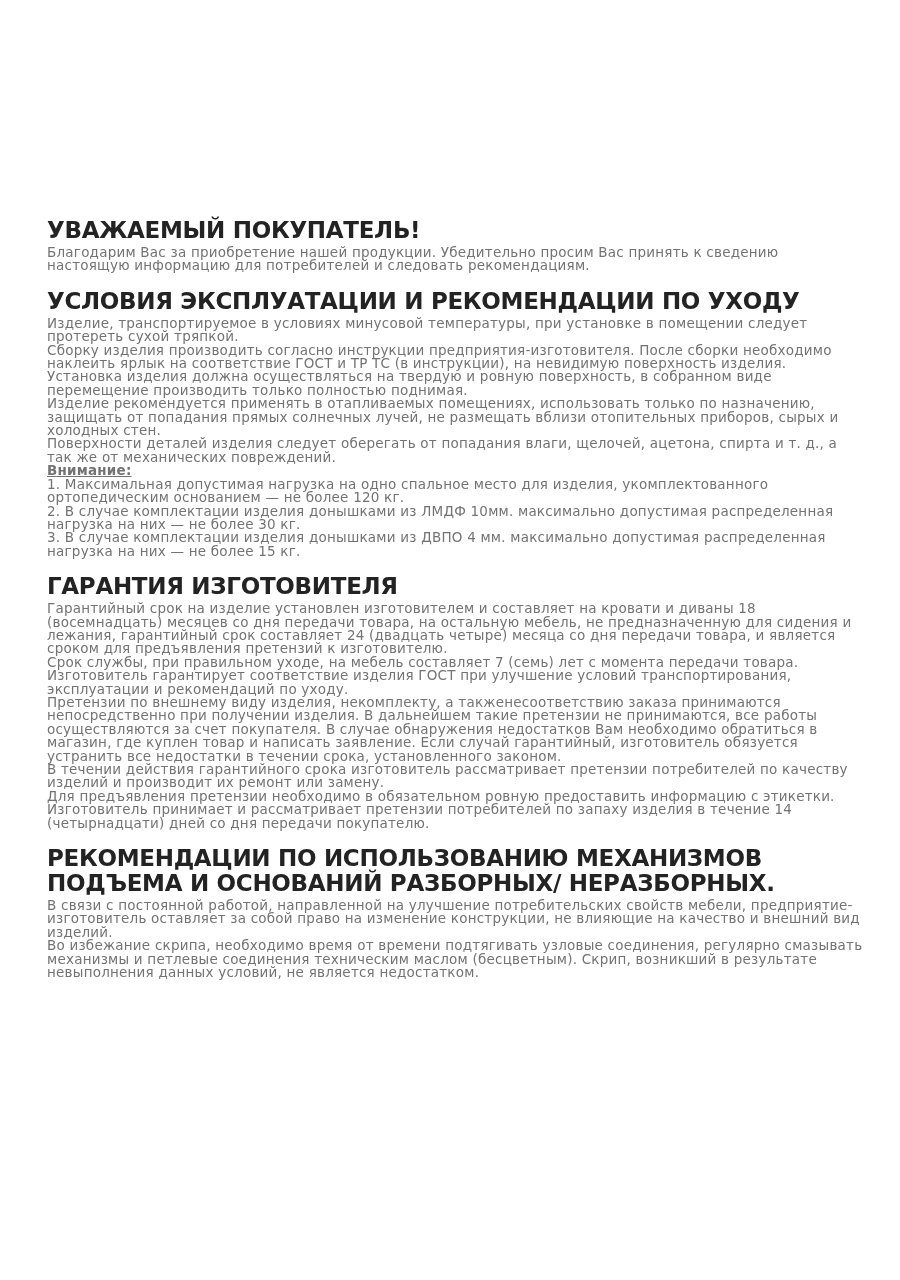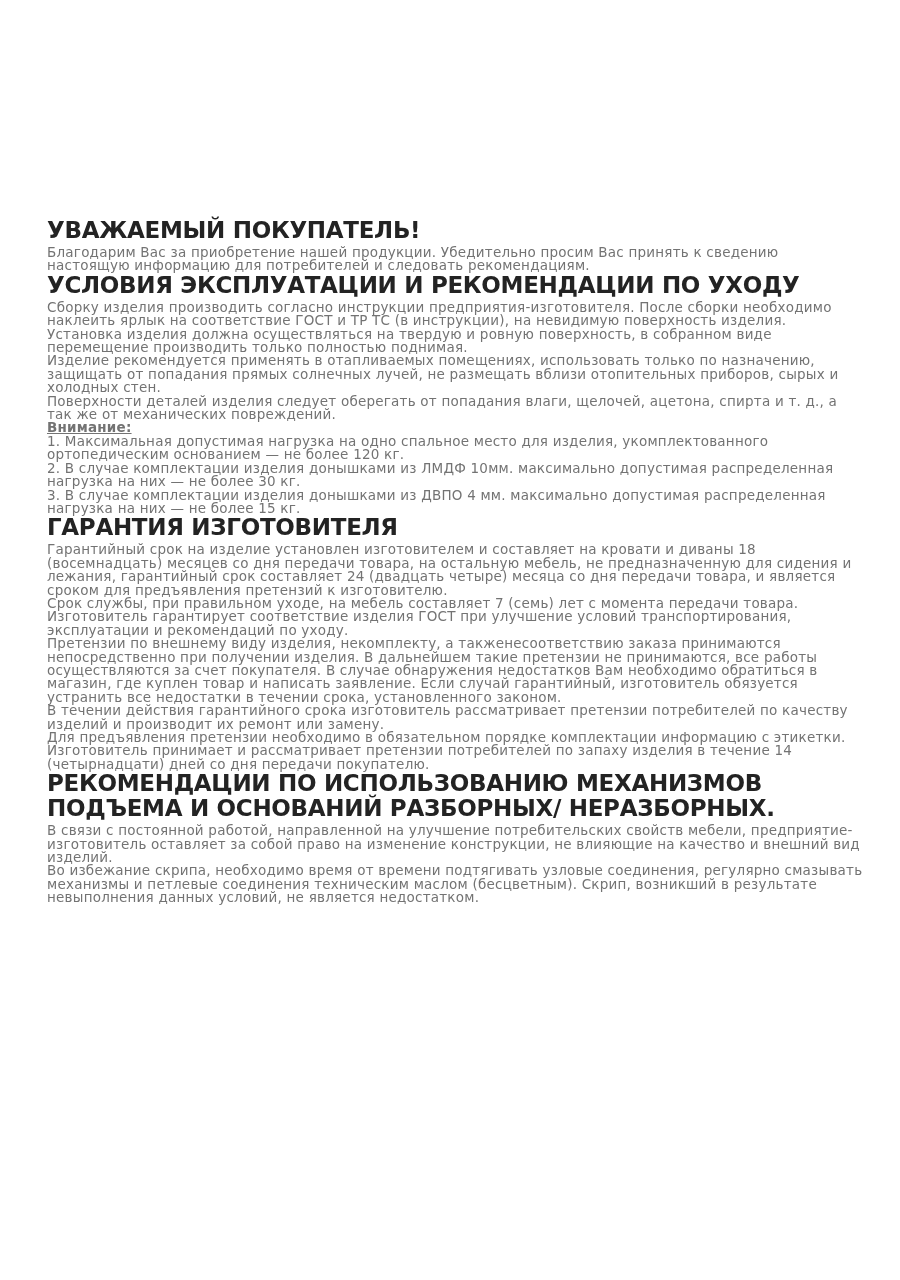--- a/index.html
+++ b/index.html
@@ -15,21 +15,21 @@
     color: #1f1f1f;
   }
   .page {
     box-sizing: border-box;
     width: 900px;
     height: 960px;
     padding: 218px 35px 0 47px;
     background: #ffffff;
   }
   section { margin: 0; padding: 0; }
-  .section + .section { }
+  .section + .section { margin-top: 16px; }
   .heading {
     margin: 0 0 3px 0;
     font-size: 23px;
     line-height: 25px;
     font-weight: bold;
     letter-spacing: -0.3px;
     color: #232323;
   }
   .body-text p {
     margin: 0;
@@ -57,40 +57,41 @@
   <section class="section">
     <h1 class="heading">УВАЖАЕМЫЙ ПОКУПАТЕЛЬ!</h1>
     <div class="body-text">
       <p>Благодарим Вас за приобретение нашей продукции. Убедительно просим Вас принять к сведению настоящую информацию для потребителей и следовать рекомендациям.</p>
     </div>
   </section>
 
   <section class="section">
     <h1 class="heading">УСЛОВИЯ ЭКСПЛУАТАЦИИ И РЕКОМЕНДАЦИИ ПО УХОДУ</h1>
     <div class="body-text">
+      <p>Изделие, транспортируемое в условиях минусовой температуры, при установке в помещении следует протереть сухой тряпкой.</p>
       <p>Сборку изделия производить согласно инструкции предприятия-изготовителя. После сборки необходимо наклеить ярлык на соответствие ГОСТ и ТР ТС (в инструкции), на невидимую поверхность изделия.</p>
       <p>Установка изделия должна осуществляться на твердую и ровную поверхность, в собранном виде перемещение производить только полностью поднимая.</p>
       <p>Изделие рекомендуется  применять в отапливаемых помещениях, использовать только по назначению, защищать от попадания прямых солнечных лучей, не размещать вблизи отопительных приборов, сырых и холодных стен.</p>
       <p>Поверхности деталей изделия следует оберегать от попадания влаги, щелочей, ацетона, спирта и т. д., а так же от механических повреждений.</p>
       <p class="notice-label">Внимание:</p>
       <p>1. Максимальная допустимая нагрузка на одно спальное место для изделия, укомплектованного ортопедическим основанием — не более 120 кг.</p>
       <p>2. В случае комплектации изделия донышками из ЛМДФ 10мм. максимально допустимая распределенная нагрузка на них — не более 30 кг.</p>
       <p>3. В случае комплектации изделия донышками из ДВПО 4 мм. максимально допустимая распределенная нагрузка на них — не более 15 кг.</p>
     </div>
   </section>
 
   <section class="section">
     <h1 class="heading">ГАРАНТИЯ ИЗГОТОВИТЕЛЯ</h1>
     <div class="body-text">
       <p>Гарантийный срок на изделие установлен изготовителем и составляет на кровати и диваны 18 (восемнадцать) месяцев со дня передачи товара, на остальную мебель, не предназначенную для сидения и лежания, гарантийный срок составляет 24 (двадцать четыре) месяца со дня передачи товара, и является сроком для предъявления претензий к изготовителю.</p>
       <p>Срок службы, при правильном уходе, на мебель составляет 7 (семь) лет с момента передачи товара.</p>
       <p>Изготовитель гарантирует соответствие изделия ГОСТ при улучшение условий транспортирования, эксплуатации и рекомендаций по уходу.</p>
       <p>Претензии по внешнему виду изделия, некомплекту, а такженесоответствию заказа принимаются непосредственно при получении изделия. В дальнейшем такие претензии не принимаются, все работы осуществляются за счет покупателя. В случае обнаружения недостатков  Вам необходимо обратиться в магазин, где куплен товар и написать заявление. Если случай гарантийный, изготовитель обязуется устранить все недостатки в течении срока, установленного законом.</p>
       <p>В течении действия гарантийного срока изготовитель рассматривает претензии потребителей по качеству изделий и производит их ремонт или замену.</p>
-      <p>Для предъявления претензии необходимо в обязательном порядке комплектации информацию с этикетки.</p>
+      <p>Для предъявления претензии необходимо в обязательном ровную предоставить информацию с этикетки.</p>
       <p>Изготовитель принимает и рассматривает претензии потребителей по запаху изделия в течение 14 (четырнадцати) дней со дня передачи  покупателю.</p>
     </div>
   </section>
 
   <section class="section">
     <h1 class="heading">РЕКОМЕНДАЦИИ ПО ИСПОЛЬЗОВАНИЮ МЕХАНИЗМОВ ПОДЪЕМА И ОСНОВАНИЙ РАЗБОРНЫХ/ НЕРАЗБОРНЫХ.</h1>
     <div class="body-text">
       <p>В связи с постоянной работой, направленной на улучшение потребительских свойств мебели, предприятие-изготовитель оставляет за собой право на изменение конструкции, не влияющие на качество и внешний вид изделий.</p>
       <p>Во избежание скрипа, необходимо время от времени подтягивать узловые соединения, регулярно смазывать механизмы и петлевые соединения техническим маслом (бесцветным). Скрип, возникший в результате невыполнения данных условий, не является недостатком.</p>
     </div>

